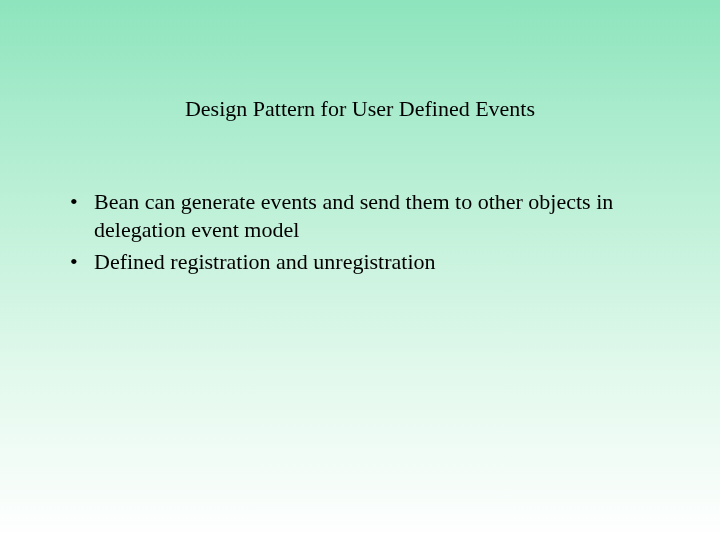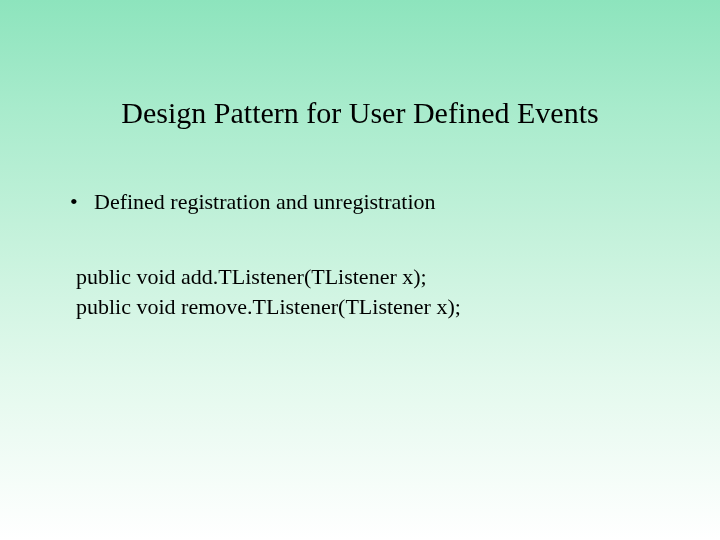--- a/index.html
+++ b/index.html
@@ -17,21 +17,21 @@
     color: #000;
     position: relative;
     box-sizing: border-box;
   }
   .title {
     position: absolute;
     top: 96px;
     left: 0;
     width: 100%;
     text-align: center;
-    font-size: 30px;
+    font-size: 22px;
     font-weight: 400;
   }
   .body {
     position: absolute;
     top: 188px;
     left: 66px;
     right: 60px;
     font-size: 22px;
     line-height: 1.28;
   }
@@ -67,23 +67,22 @@
 <body>
 
 <div class="slide">
 
   <div class="title">Design Pattern for User Defined Events</div>
 
   <div class="body">
 
     <ul class="bullets">
       <li>
+        <span>Bean can generate events and send them to other objects in delegation event model</span>
+      </li>
+      <li>
         <span>Defined registration and unregistration</span>
       </li>
     </ul>
 
-    <div class="code-block">
-      <span class="code-line">public void add.TListener(TListener x);</span>
-      <span class="code-line">public void remove.TListener(TListener x);</span>
-    </div>
 
   </div>
 </div>
 
 </body></html>

